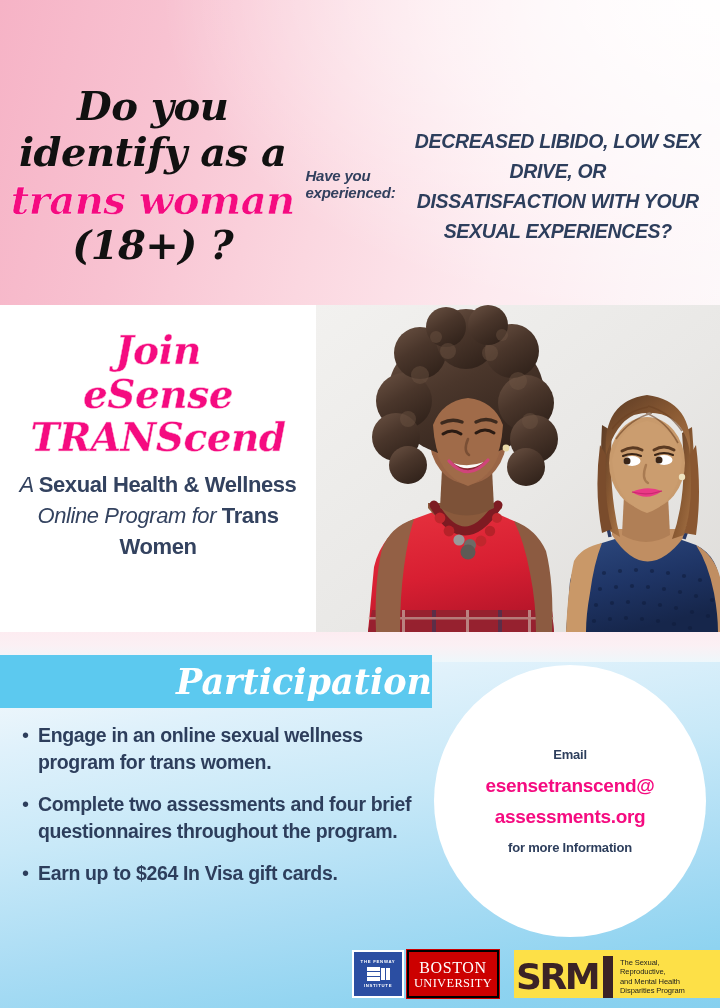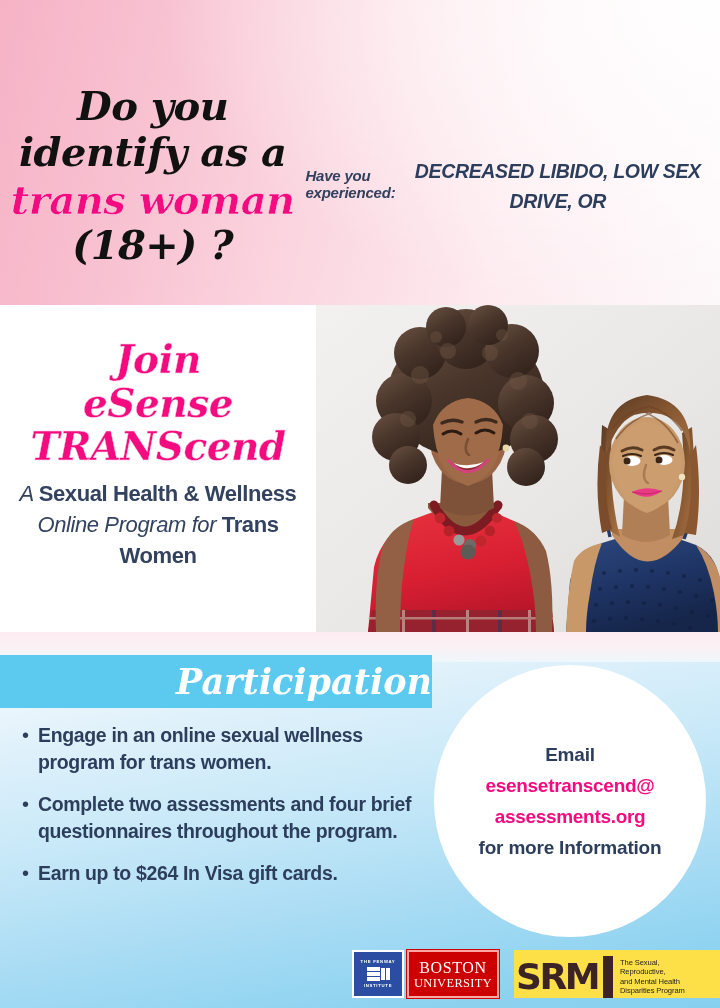--- a/index.html
+++ b/index.html
@@ -87,21 +87,20 @@
   }
   .join-title {
     font-family:"DejaVu Serif", serif;
     font-weight:bold; font-style:italic;
     color:#f50b80;
     font-size:39px;
     line-height:1.12;
     text-align:center;
     -webkit-text-stroke:0.4px #ffcde3;
     letter-spacing:-0.5px;
-    margin-top:9px;
   }
   .join-title span { display:block; }
   .join-sub {
     margin-top:9px;
     width:296px;
     text-align:center;
     font-size:22px;
     color:#33425f;
     line-height:1.42;
     letter-spacing:-0.4px;
@@ -171,21 +170,21 @@
 
   .emailcircle {
     position:absolute; left:434px; top:665px;
     width:272px; height:272px;
     border-radius:50%;
     background:#ffffff;
     display:flex; flex-direction:column;
     align-items:center; justify-content:center;
   }
   .em-l {
-    font-size:19px; font-weight:bold;
+    font-size:13px; font-weight:bold;
     color:#2d3e5c;
     line-height:31px;
     letter-spacing:-0.2px;
     text-align:center;
   }
   .em-pink {
     font-size:19px; font-weight:bold;
     color:#f50b80;
     line-height:31px;
     letter-spacing:-0.3px;
@@ -222,21 +221,21 @@
   }
   .fw-bars { display:flex; flex-direction:column; gap:1.5px; }
   .fw-bars i { display:block; width:13px; height:3.5px; background:#ffffff; }
   .fw-e { display:block; width:3.5px; height:12px; background:#ffffff; }
   .fw-i2 { display:block; width:3.5px; height:12px; background:#ffffff; }
 
   
   .logo-bu {
     width:92px; height:48px;
     background:#cc0000;
-    border:2px solid #fca5a5;
+    border:2px solid #000000;
     outline:1px solid #cc0000;
     display:flex; flex-direction:column;
     align-items:center; justify-content:center;
     font-family:"Liberation Serif", serif;
     color:#ffffff;
   }
   .bu-1 { font-size:16px; letter-spacing:0.6px; line-height:17px; }
   .bu-2 { font-size:12.5px; letter-spacing:0.3px; line-height:14px; }
 
   
@@ -278,20 +277,21 @@
 
       <div class="headline">
         <span class="ln1">Do you identify as a</span>
         <span class="ln2"><span class="pinktxt">trans woman</span><span> (18+) ?</span></span>
       </div>
 
       <div class="subq">Have you experienced:</div>
 
       <div class="symptoms">
         <span>DECREASED LIBIDO, LOW SEX DRIVE, OR</span>
+        <span>DISSATISFACTION WITH YOUR SEXUAL EXPERIENCES?</span>
       </div>
 
     </div>
   </div>
 
   <div class="midband"></div>
 
   <div class="join-col">
     <div class="join-title">
       <span>Join</span>

